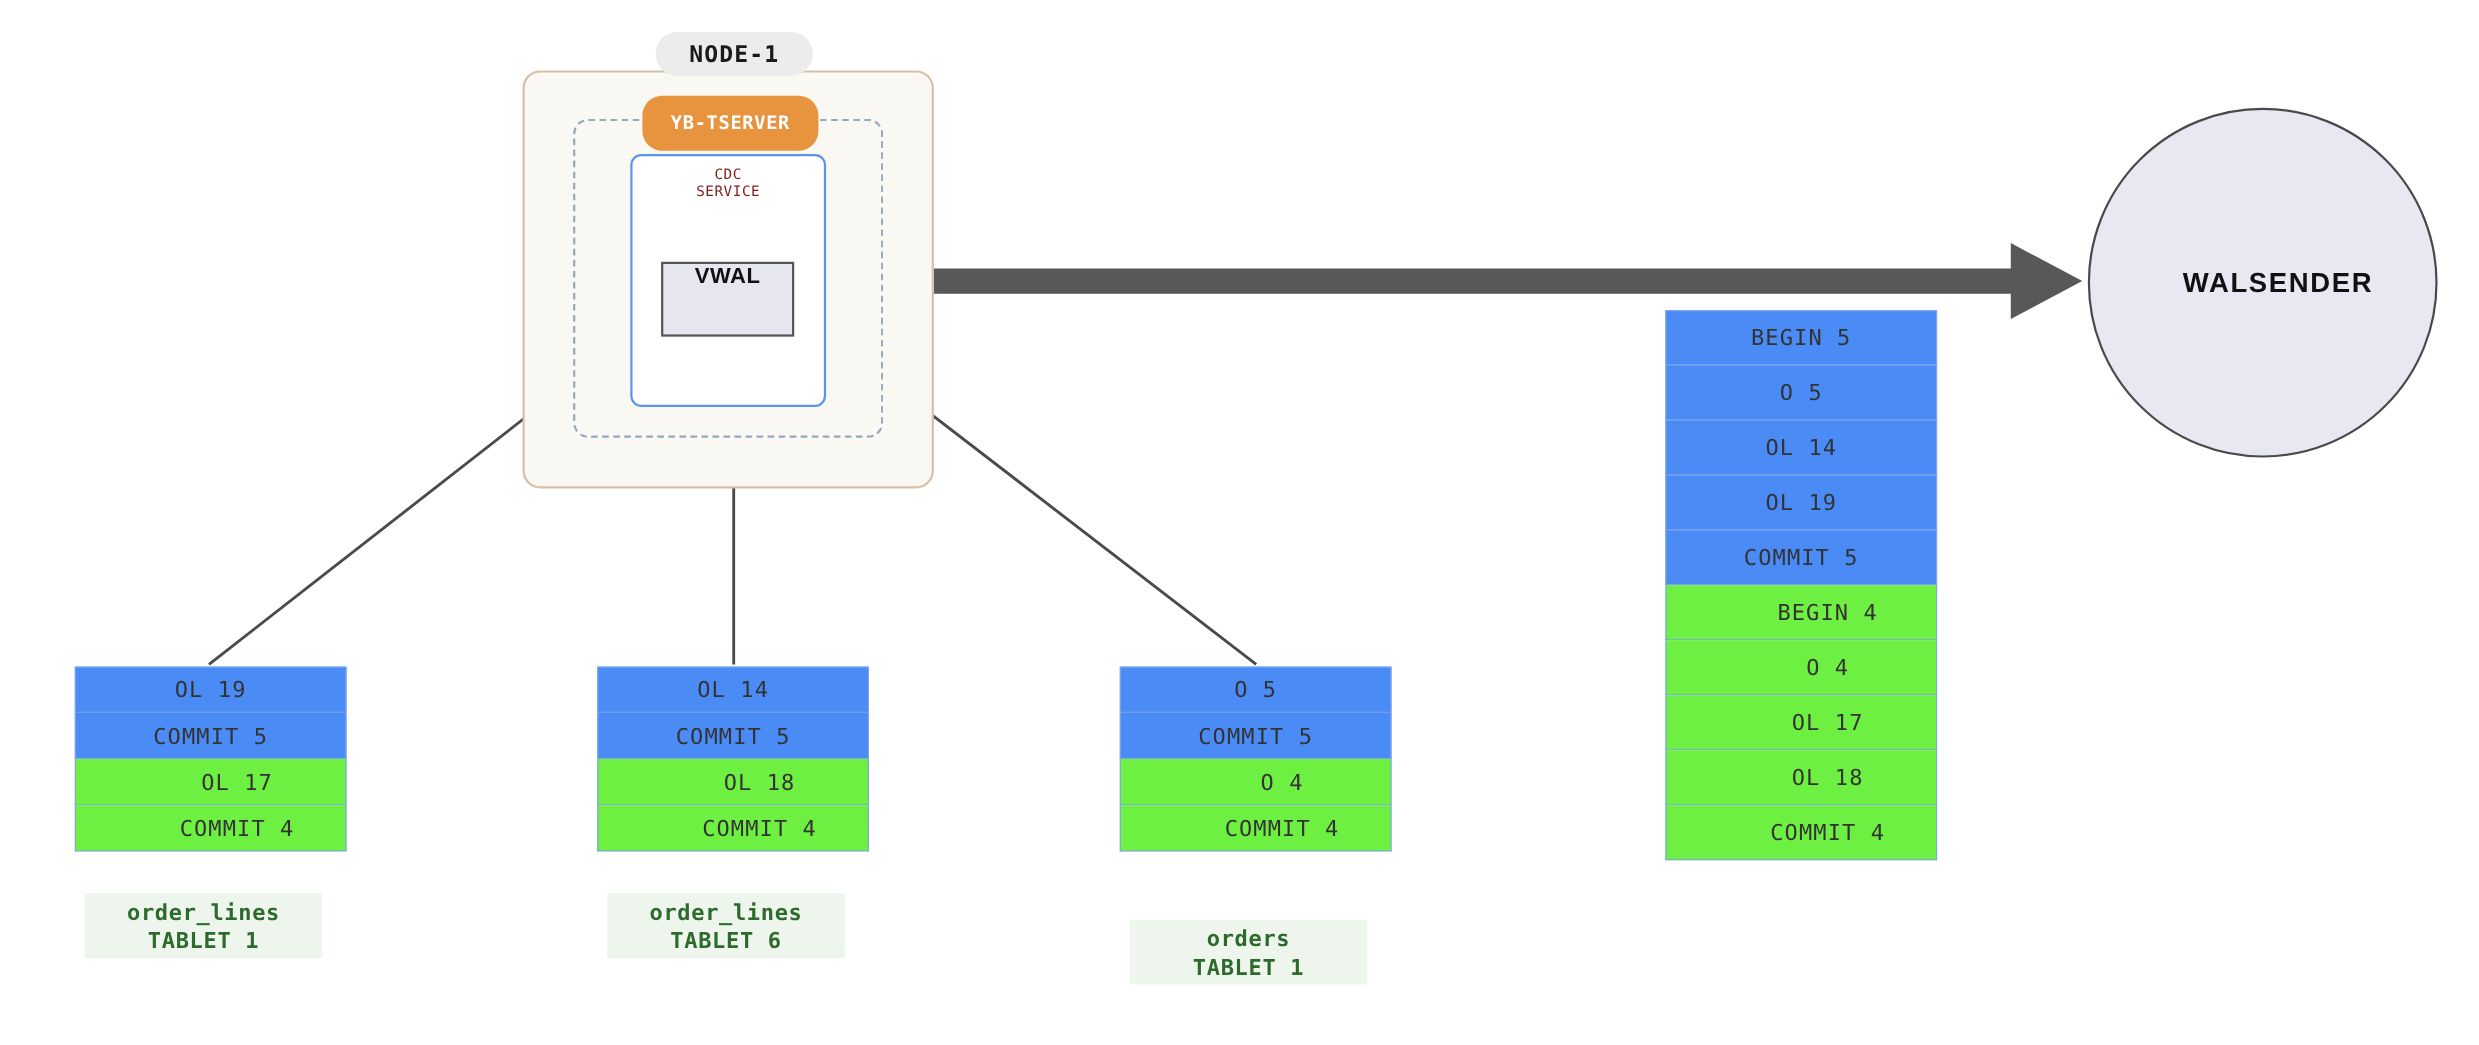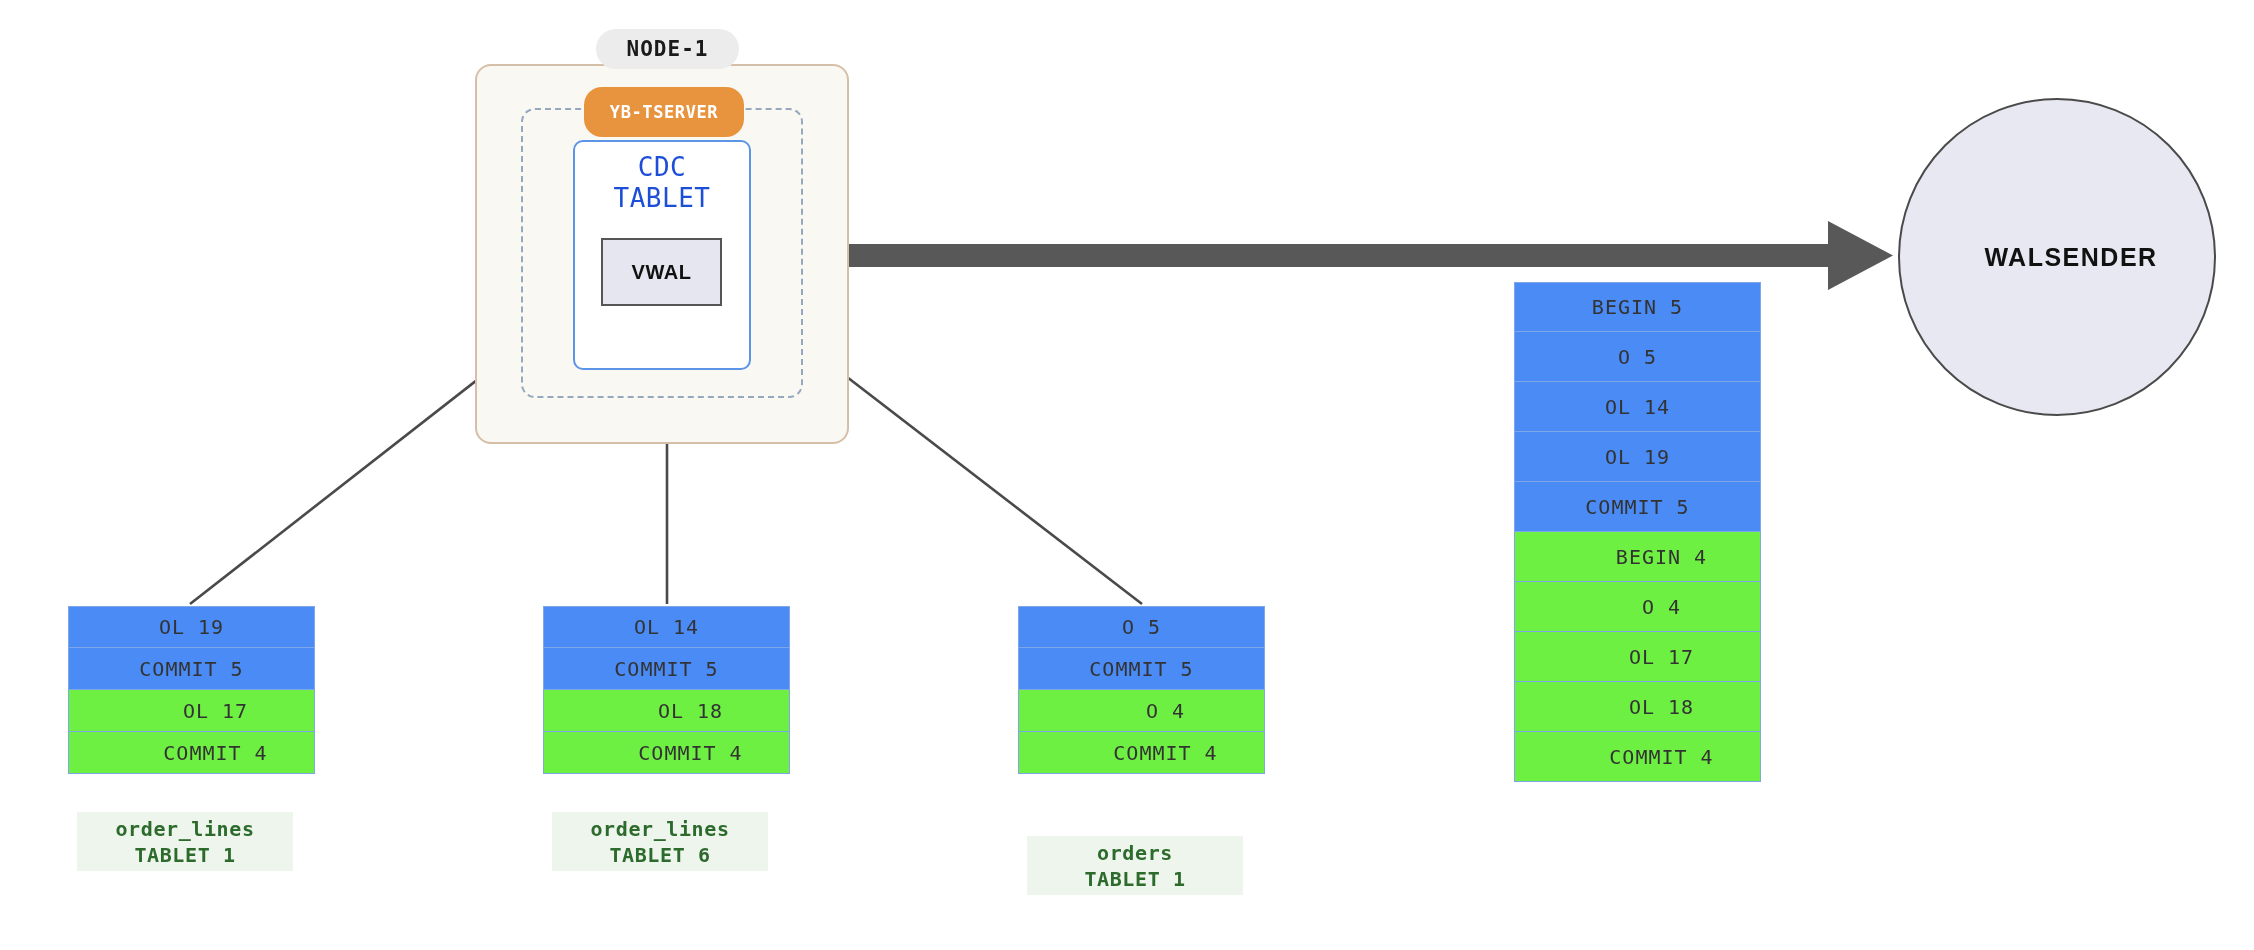--- a/index.html
+++ b/index.html
@@ -85,37 +85,36 @@
     border: 2px solid #5C94E8;
     border-radius: 10px;
     background: #ffffff;
     box-sizing: border-box;
   }
   #cdc-label {
     left: 573px;
     top: 152px;
     width: 178px;
     text-align: center;
-    font-size: 26px;
+    font-size: 13px;
     line-height: 1.18;
-    color: #1d4ed8;
+    color: #7f1d1d;
     letter-spacing: 0.5px;
   }
 
   
   #vwal-box {
     left: 601px;
     top: 238px;
     width: 121px;
     height: 68px;
     background: #E6E6F0;
     border: 2.5px solid #555555;
     box-sizing: border-box;
     display: flex;
-    align-items: center;
     justify-content: center;
     z-index: 5;
   }
   #vwal-label {
     font-family: "Liberation Sans", sans-serif;
     font-size: 20px;
     font-weight: bold;
     color: #111111;
     letter-spacing: 0.5px;
   }
@@ -215,21 +214,21 @@
 
   <div class="abs" id="node-container"></div>
   <div class="abs" id="node-badge">NODE-1</div>
 
   <div class="abs" id="tserver-box"></div>
   <div class="abs" id="tserver-badge">YB-TSERVER</div>
 
   <div class="abs" id="cdc-box"></div>
   <div class="abs" id="cdc-label">
     <div>CDC</div>
-    <div>TABLET</div>
+    <div>SERVICE</div>
   </div>
 
   <div class="abs" id="vwal-box">
     <span id="vwal-label">VWAL</span>
   </div>
 
   <div class="abs" id="walsender">
     <span id="walsender-label">WALSENDER</span>
   </div>
 

